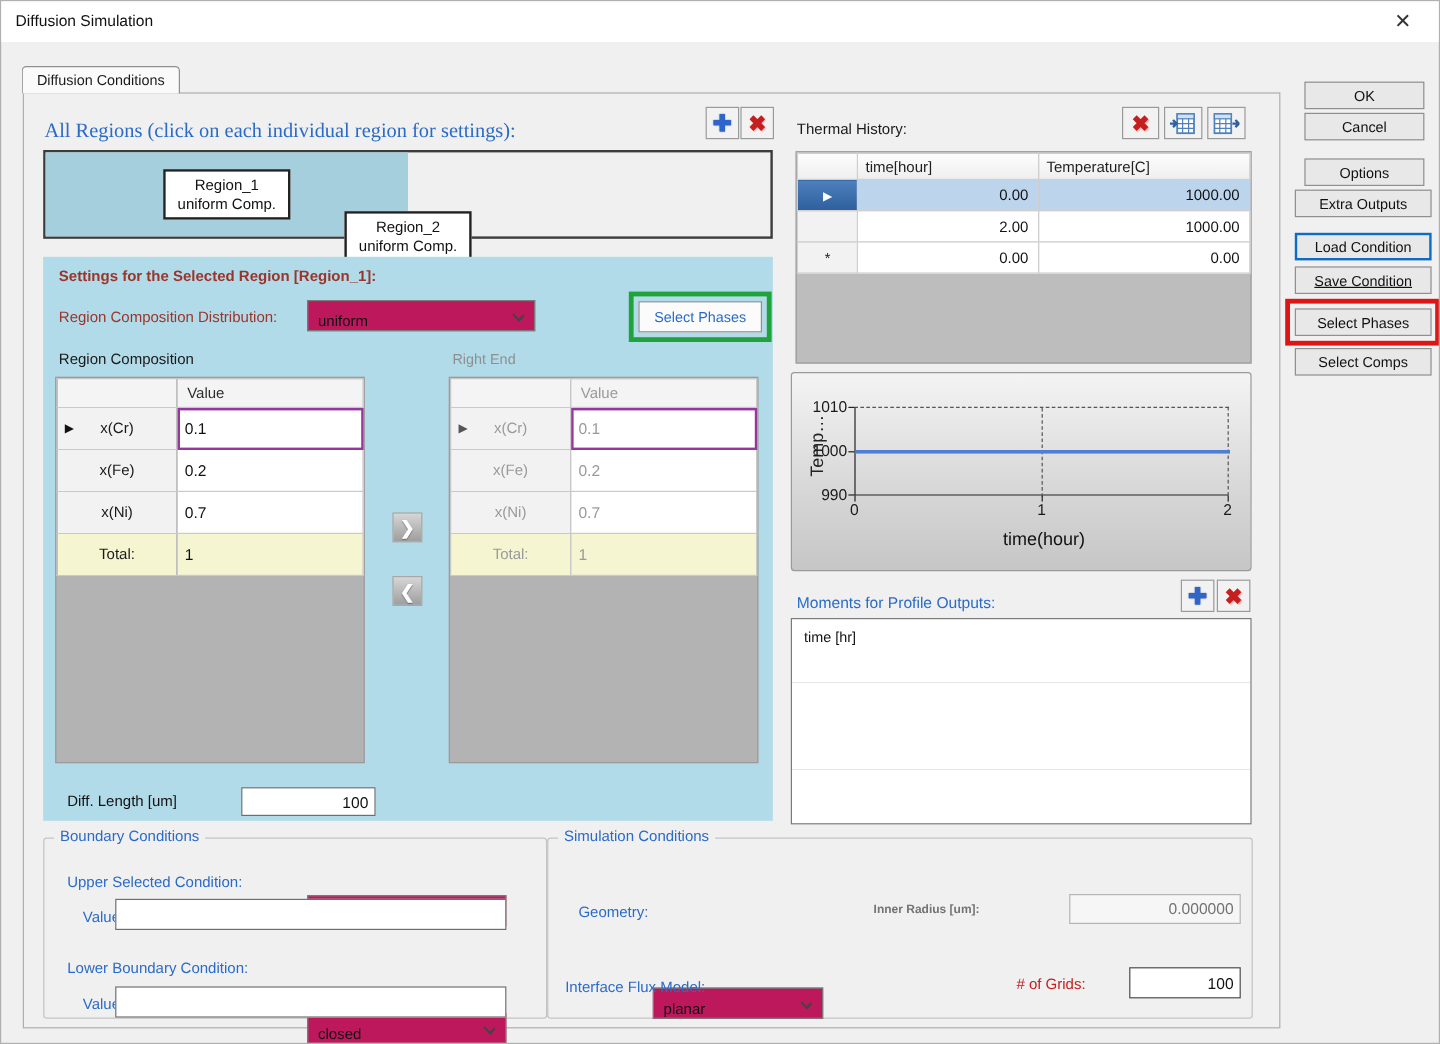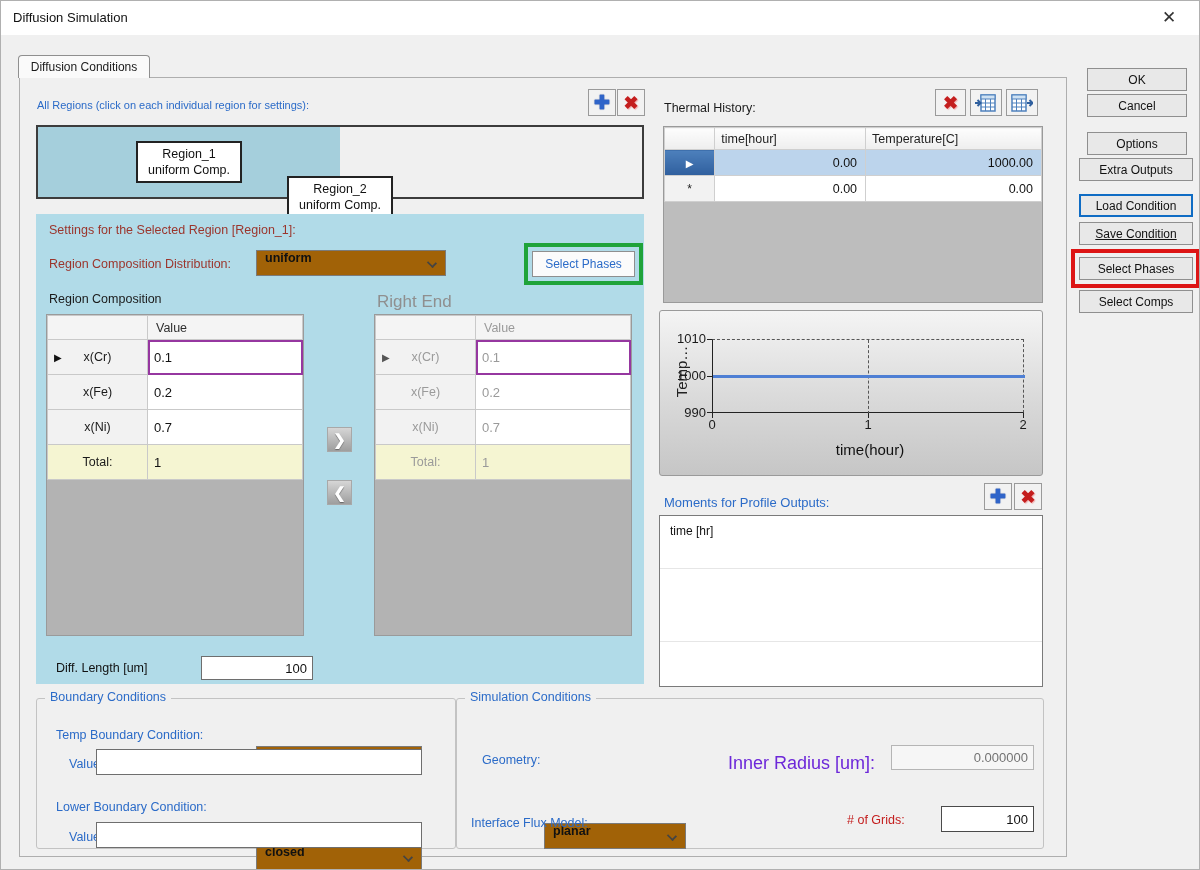--- a/index.html
+++ b/index.html
@@ -37,22 +37,22 @@
                  display:flex;flex-direction:column; }
   .region-half{ position:relative; height:100%; }
   .region-box{ position:absolute; top:50%; left:50%; transform:translate(-50%,-50%);
                background:#fff; border:2px solid #222; padding:3px 10px; text-align:center;
                font-size:12.5px; color:#111; line-height:16px; }
 
   
   .settings-panel{ left:35px; top:213px; width:608px; height:470px; background:#b1dbe8; }
 
   
-  .combo{ background:#a16207; border:1px solid #7a7a7a; font-size:12.5px; color:#111;
-          display:flex; align-items:flex-start; padding:0 8px; position:relative;font-weight:bold; }
+  .combo{ background:#be185d; border:1px solid #7a7a7a; font-size:12.5px; color:#111;
+          display:flex; align-items:flex-end; padding:0 8px; position:relative; }
   .combo .chev{ position:absolute; right:9px; top:8px; width:8px; height:8px;
                 border-right:2px solid #444; border-bottom:2px solid #444;
                 transform:rotate(45deg) scale(1,.8); }
 
   .btn{ background:#e8e8e8; border:1px solid #8f8f8f; font-size:12px; color:#111;
         display:flex; align-items:center; justify-content:center; }
   .btn.bluetext{ color:#2b6bc8; background:#fbfbfb; }
 
   
   .grid-widget{ background:#b3b3b3; border:1px solid #9a9a9a; }
@@ -136,21 +136,21 @@
 
 <div class="window">
 
   <div class="abs titlebar"></div>
   <div class="abs title-text">Diffusion Simulation</div>
   <div class="abs close-x">✕</div>
 
   <div class="abs tabpage"></div>
   <div class="abs tab">Diffusion Conditions</div>
 
-  <div class="abs blue-label" style="left:36px; top:98px; font-size:11px;">All Regions (click on each individual region for settings):</div>
+  <div class="abs blue-label" style="left:36px; top:98px; font-size:17px;font-family:Liberation Serif, serif;">All Regions (click on each individual region for settings):</div>
   <div class="abs toolbtn" style="left:587px; top:88px;">
     <span class="plus-glyph">✚</span>
   </div>
   <div class="abs toolbtn" style="left:616px; top:88px;">
     <span class="xdel-glyph">✖</span>
   </div>
 
   <div class="abs region-strip">
     <div class="region-half" style="width:50%; background:#a5cfdc;">
       <div class="region-box">
@@ -161,32 +161,32 @@
     <div style="width:10px; background:#f2f4d8;"></div>
     <div class="region-half" style="flex:1; background:#e9f1f8;">
       <div class="region-box">
         <div>Region_2</div>
         <div>uniform Comp.</div>
       </div>
     </div>
   </div>
 
   <div class="abs settings-panel"></div>
-  <div class="abs maroon" style="left:48px; top:222px; font-size:12.5px; font-weight:normal;">Settings for the Selected Region [Region_1]:</div>
+  <div class="abs maroon" style="left:48px; top:222px; font-size:12.5px; font-weight:bold;">Settings for the Selected Region [Region_1]:</div>
   <div class="abs maroon" style="left:48px; top:256px; font-size:12.5px;">Region Composition Distribution:</div>
   <div class="abs combo" style="left:255px; top:249px; width:190px; height:26px;">
     <span>uniform</span>
     <span class="chev"></span>
   </div>
 
   <div class="abs annot-green" style="left:523px; top:242px; width:119px; height:42px;"></div>
   <div class="abs btn bluetext" style="left:531px; top:250px; width:103px; height:26px;">Select Phases</div>
 
   <div class="abs" style="left:48px; top:291px; font-size:12.5px; color:#1a1a1a;">Region Composition</div>
-  <div class="abs" style="left:376px; top:291px; font-size:17px; color:#8f8f8f;">Right End</div>
+  <div class="abs" style="left:376px; top:291px; font-size:12px; color:#8f8f8f;">Right End</div>
 
   <div class="abs grid-widget" style="left:45px; top:313px; width:258px; height:322px;">
     <table class="grid-table">
       <tbody>
           <tr class="g-headrow">
         <th class="g-rowhead" style="background:#f4f4f4;"></th>
         <th>Value</th>
       </tr>
       <tr class="g-row">
         <td class="g-rowhead">
@@ -284,20 +284,25 @@
           <tr class="th-head">
         <th class="th-rowhead"></th>
         <th style="width:144px;">time[hour]</th>
         <th style="width:168px;">Temperature[C]</th>
       </tr>
       <tr class="th-row-sel">
         <td class="th-rowhead sel">
           <span style="font-size:10px;">▶</span>
         </td>
         <td class="th-cell">0.00</td>
+        <td class="th-cell">1000.00</td>
+      </tr>
+      <tr>
+        <td class="th-rowhead"></td>
+        <td class="th-cell">2.00</td>
         <td class="th-cell">1000.00</td>
       </tr>
       <tr>
         <td class="th-rowhead">
           <span>*</span>
         </td>
         <td class="th-cell">0.00</td>
         <td class="th-cell">0.00</td>
       </tr>
     </tbody>
@@ -332,21 +337,21 @@
   <div class="abs toolbtn" style="left:1013px; top:482px;">
     <span class="xdel-glyph">✖</span>
   </div>
   <div class="abs moments-list">
     <div class="moment-item">time [hr]</div>
   </div>
 
   <div class="abs groupbox" style="left:35px; top:697px; width:420px; height:151px;">
     <span class="group-title">Boundary Conditions</span>
   </div>
-  <div class="abs blue-label" style="left:55px; top:727px;">Temp Boundary Condition:</div>
+  <div class="abs blue-label" style="left:55px; top:727px;">Upper Selected Condition:</div>
   <div class="abs combo" style="left:255px; top:719px; width:166px; height:26px;">
     <span>closed</span>
     <span class="chev"></span>
   </div>
   <div class="abs blue-label" style="left:68px; top:756px;">Value:</div>
   <input class="abs textbox" style="left: 95px; top: 748px; width: 326px; height: 26px;">
   <div class="abs blue-label" style="left:55px; top:799px;">Lower Boundary Condition:</div>
   <div class="abs combo" style="left:255px; top:791px; width:166px; height:26px;">
     <span>closed</span>
     <span class="chev"></span>
@@ -355,21 +360,21 @@
   <input class="abs textbox" style="left: 95px; top: 821px; width: 326px; height: 26px;">
 
   <div class="abs groupbox" style="left:455px; top:697px; width:588px; height:151px;">
     <span class="group-title">Simulation Conditions</span>
   </div>
   <div class="abs blue-label" style="left:481px; top:752px;">Geometry:</div>
   <div class="abs combo" style="left:543px; top:744px; width:142px; height:26px;">
     <span>planar</span>
     <span class="chev"></span>
   </div>
-  <div class="abs" style="left:727px; top:752px; font-size:18px; color:#6d28d9;">Inner Radius [um]:</div>
+  <div class="abs" style="left:727px; top:752px; font-size:10px; color:#737373;font-weight:bold;">Inner Radius [um]:</div>
   <div class="abs textbox right disabled" style="left:890px; top:744px; width:143px; height:25px; line-height:23px;">0.000000</div>
   <div class="abs blue-label" style="left:470px; top:815px;">Interface Flux Model:</div>
 
   <div class="abs redtxt" style="left:846px; top:812px; font-size:12.5px; font-weight:normal;"># of Grids:</div>
   <input class="abs textbox right" style="left: 940px; top: 805px; width: 93px; height: 26px; border-color: rgb(74, 74, 74);" value="100">
 
   <div class="abs btn sidebtn" style="top:67px;">OK</div>
   <div class="abs btn sidebtn" style="top:93px;">Cancel</div>
   <div class="abs btn sidebtn" style="top:131px;">Options</div>
   <div class="abs btn sidebtn wide" style="top:157px;">Extra Outputs</div>

